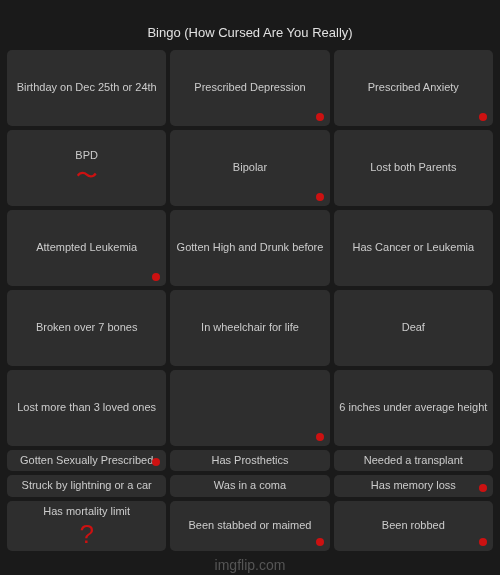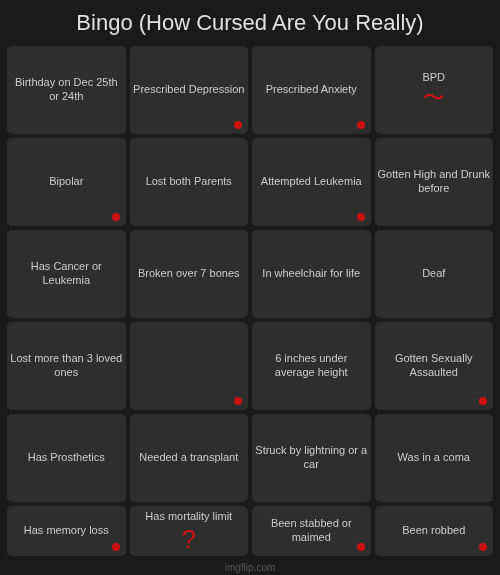--- a/index.html
+++ b/index.html
@@ -8,28 +8,28 @@
       height: 575px;
       background: #1a1a1a;
       font-family: Arial, sans-serif;
       display: flex;
       flex-direction: column;
       align-items: center;
       overflow: hidden;
     }
     #title {
       color: #e0e0e0;
-      font-size: 22px;
+      font-size: 13px;
       font-weight: normal;
       text-align: center;
-      padding: 10px 0 6px 0;
+      padding: 25px 0 6px 0;
     }
     #bingo-grid {
       display: grid;
-      grid-template-columns: repeat(4, 1fr);
+      grid-template-columns: repeat(3, 1fr);
       grid-template-rows: repeat(5, 1fr);
       gap: 4px;
       padding: 4px;
       width: 494px;
       height: 520px;
     }
     .cell {
       background: #2e2e2e;
       border-radius: 5px;
       display: flex;
@@ -62,21 +62,21 @@
       margin-top: 2px;
     }
     .symbol-question {
       color: #cc1111;
       font-size: 26px;
       line-height: 1;
       margin-top: 2px;
     }
     #watermark {
       color: #555;
-      font-size: 10px;
+      font-size: 14px;
       text-align: left;
       padding: 2px 0;
     }
   </style>
 </head>
 <body>
 
 <div id="title">Bingo (How Cursed Are You Really)</div>
 <div id="bingo-grid">
     <div class="cell">
@@ -123,21 +123,21 @@
     <div class="cell">
       <span class="cell-text">Lost more than 3 loved ones</span>
     </div>
     <div class="cell">
       <div class="dot"></div>
     </div>
     <div class="cell">
       <span class="cell-text">6 inches under average height</span>
     </div>
     <div class="cell">
-      <span class="cell-text">Gotten Sexually Assaulted</span>
+      <span class="cell-text">Gotten Sexually Prescribed</span>
       <div class="dot"></div>
     </div>
     <div class="cell">
       <span class="cell-text">Has Prosthetics</span>
     </div>
     <div class="cell">
       <span class="cell-text">Needed a transplant</span>
     </div>
     <div class="cell">
       <span class="cell-text">Struck by lightning or a car</span>

